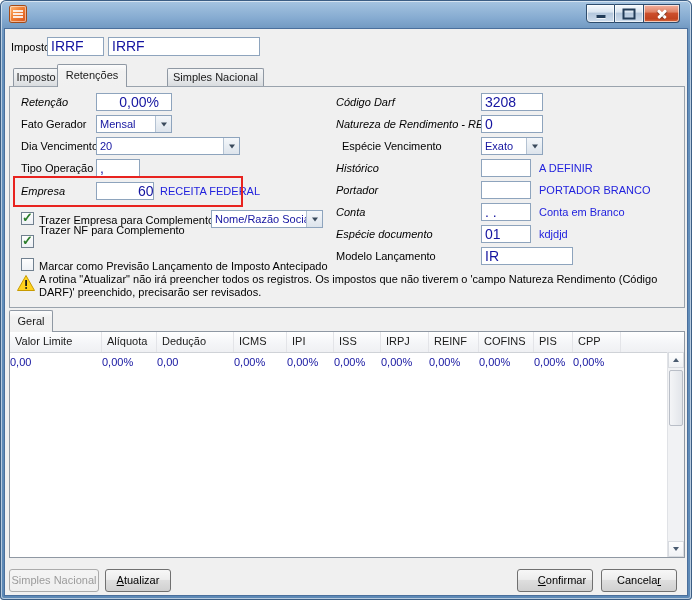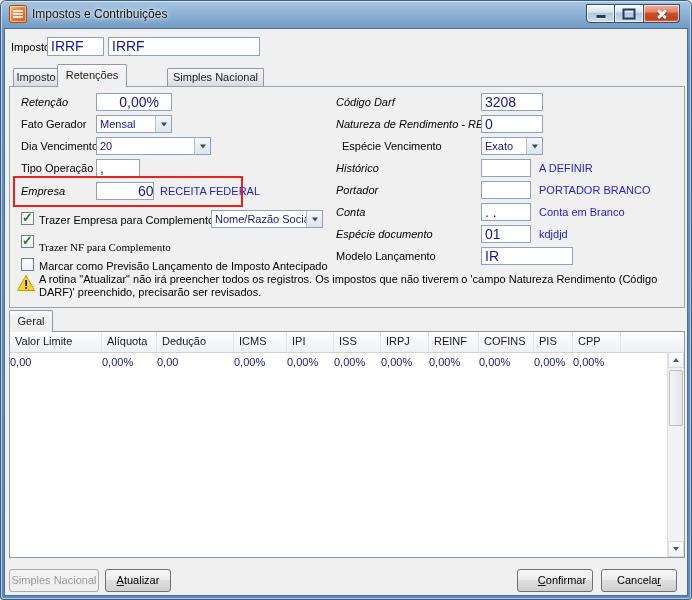--- a/index.html
+++ b/index.html
@@ -75,21 +75,20 @@
   .btn{position:absolute;height:23px;box-sizing:border-box;background:linear-gradient(#f7f7f7,#ededed 45%,#dedede 50%,#d0d0d0);border:1px solid #707070;border-radius:3px;font-size:11px;color:#000;text-align:center;line-height:21px;white-space:nowrap;overflow:hidden;}
   .btn.disabled{color:#9b9b9b;border-color:#ababab;background:linear-gradient(#f4f4f4,#efefef);}
   .key{text-decoration:underline;}
 </style>
 </head>
 <body>
 
 <div class="window">
   <div class="titlebar">
     <div class="app-icon"></div>
-    <div class="title-text">Impostos e Contribuições</div>
     <div class="caption-buttons">
       <div class="cap-btn first">
           <span class="glyph-min"></span>
         </div>
       <div class="cap-btn">
           <span class="glyph-max"></span>
         </div>
       <div class="cap-btn close">
           <span class="glyph-close"></span>
         </div>
@@ -114,21 +113,21 @@
 
     <div class="lbl" style="left:16px;top:89px;z-index:4;">Fato Gerador</div>
     <div class="combo" style="left:91px;top:86px;width:76px;z-index:4;">
       <span class="combo-val">Mensal</span>
       <span class="combo-btn">
           <i class="arr"></i>
         </span>
     </div>
 
     <div class="lbl" style="left:16px;top:111px;z-index:4;">Dia Vencimento</div>
-    <div class="combo" style="left:91px;top:108px;width:115px;z-index:4;text-align:right;">
+    <div class="combo" style="left:91px;top:108px;width:144px;z-index:4;text-align:right;">
       <span class="combo-val">20</span>
       <span class="combo-btn">
           <i class="arr"></i>
         </span>
     </div>
 
     <div class="lbl" style="left:16px;top:133px;z-index:4;">Tipo Operação</div>
     <div class="field" style="left:91px;top:130px;width:44px;z-index:4;">,</div>
 
     <div class="lbl it" style="left:16px;top:156px;z-index:4;">Empresa</div>
@@ -139,21 +138,21 @@
     <span class="cb checked" style="left:16px;top:183px;z-index:4;"></span>
     <span class="cb-label" style="left:34px;top:185px;z-index:4;">Trazer Empresa para Complemento</span>
     <div class="combo" style="left:206px;top:181px;width:112px;z-index:4;">
       <span class="combo-val">Nome/Razão Social</span>
       <span class="combo-btn">
           <i class="arr"></i>
         </span>
     </div>
 
     <span class="cb checked" style="left:16px;top:206px;z-index:4;"></span>
-    <span class="cb-label" style="left:34px;top:212px;z-index:4;font-family:Liberation Serif, serif;">Trazer NF para Complemento</span>
+    <span class="cb-label" style="left:34px;top:195px;z-index:4;">Trazer NF para Complemento</span>
 
     <span class="cb" style="left:16px;top:229px;z-index:4;"></span>
     <span class="cb-label" style="left:34px;top:231px;z-index:4;">Marcar como Previsão Lançamento de Imposto Antecipado</span>
 
     <div class="lbl it" style="left:331px;top:67px;z-index:4;">Código Darf</div>
     <div class="field" style="left:476px;top:64px;width:62px;z-index:4;">3208</div>
 
     <div class="lbl it" style="left:331px;top:89px;z-index:4;">Natureza de Rendimento - REINF</div>
     <div class="field" style="left:476px;top:86px;width:62px;z-index:4;">0</div>
 

